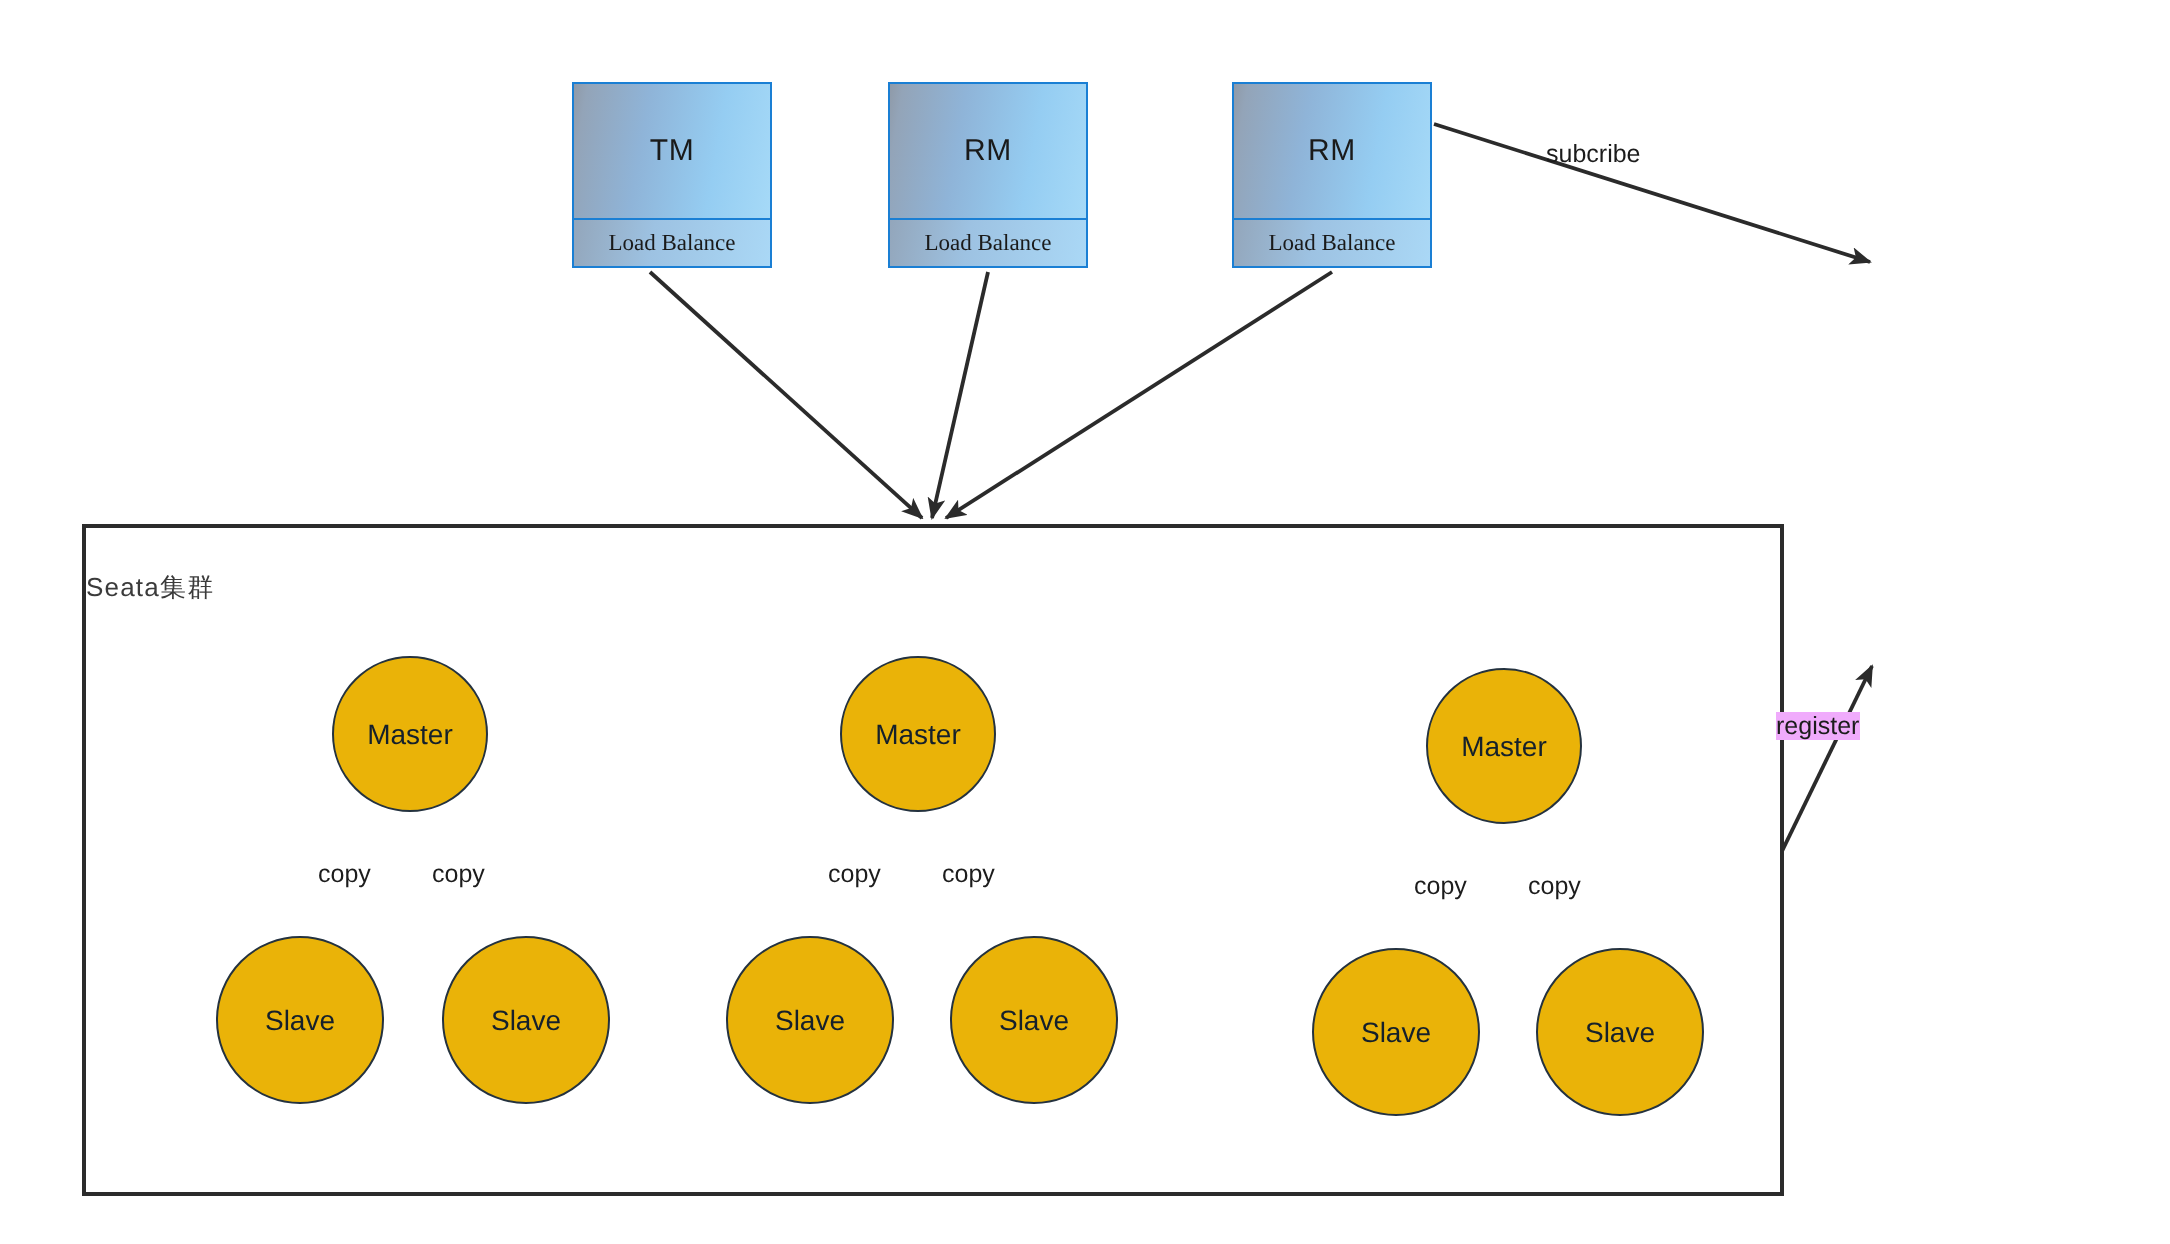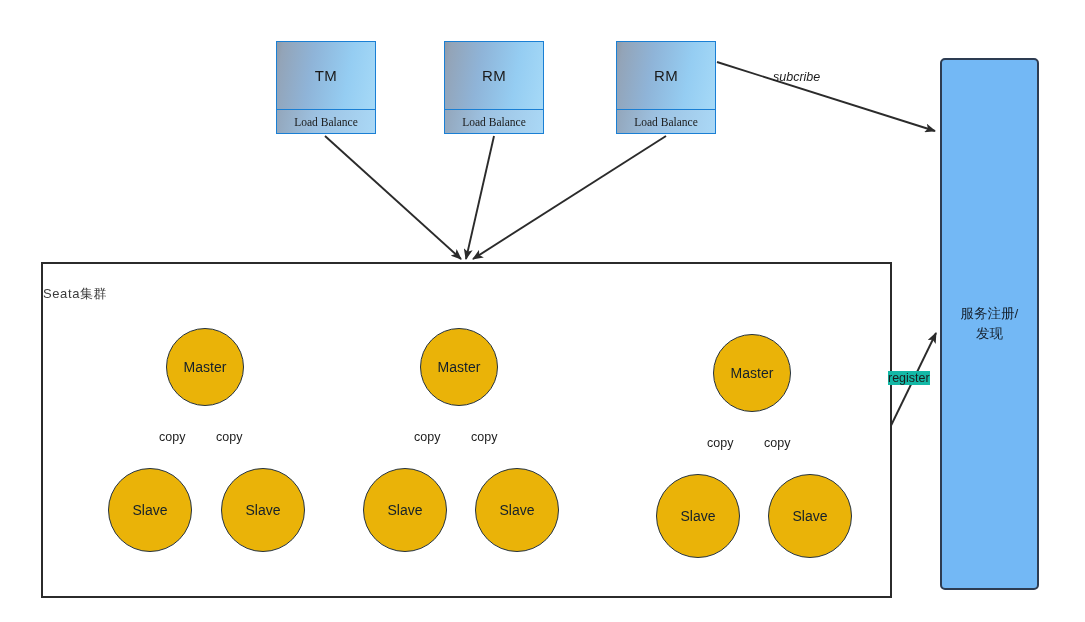--- a/index.html
+++ b/index.html
@@ -163,21 +163,21 @@
       <line x1="457" y1="408" x2="410" y2="466" stroke="#2b2b2b" stroke-width="1.7" marker-end="url(#arrowhead-sm)"></line>
       <line x1="461" y1="408" x2="512" y2="466" stroke="#2b2b2b" stroke-width="1.7" marker-end="url(#arrowhead-sm)"></line>
     </g>
 
     <g>
       <line x1="750" y1="414" x2="703" y2="472" stroke="#2b2b2b" stroke-width="1.7" marker-end="url(#arrowhead-sm)"></line>
       <line x1="754" y1="414" x2="805" y2="472" stroke="#2b2b2b" stroke-width="1.7" marker-end="url(#arrowhead-sm)"></line>
     </g>
   </svg>
 
-  <div class="client-box" style="left:276px; top:41px; width:100px; height:93px;">
+  <div class="client-box" style="left:286px; top:41px; width:100px; height:93px;">
     <div class="client-title">TM</div>
     <div class="client-lb">Load Balance</div>
   </div>
 
   <div class="client-box" style="left:444px; top:41px; width:100px; height:93px;">
     <div class="client-title">RM</div>
     <div class="client-lb">Load Balance</div>
   </div>
 
   <div class="client-box" style="left:616px; top:41px; width:100px; height:93px;">
@@ -200,20 +200,17 @@
   <div class="node" style="left:475px; top:468px; width:84px; height:84px;">Slave</div>
   <div class="edge-label" style="left:414px; top:430px;">copy</div>
   <div class="edge-label" style="left:471px; top:430px;">copy</div>
 
   <div class="node" style="left:713px; top:334px; width:78px; height:78px;">Master</div>
   <div class="node" style="left:656px; top:474px; width:84px; height:84px;">Slave</div>
   <div class="node" style="left:768px; top:474px; width:84px; height:84px;">Slave</div>
   <div class="edge-label" style="left:707px; top:436px;">copy</div>
   <div class="edge-label" style="left:764px; top:436px;">copy</div>
 
-  <div class="edge-label" style="left:773px; top:70px;font-style:italic;">subcribe</div>
-  <div class="edge-label" style="left:888px; top:371px; background:#14b8a6;">register</div>
-
-  <div id="registry-panel">
-    <div id="registry-label">服务注册/发现</div>
-  </div>
+  <div class="edge-label" style="left:773px; top:70px;">subcribe</div>
+  <div class="edge-label" style="left:888px; top:356px; background:#f0abfc;">register</div>
+
 
 </div>
 
 </body></html>

